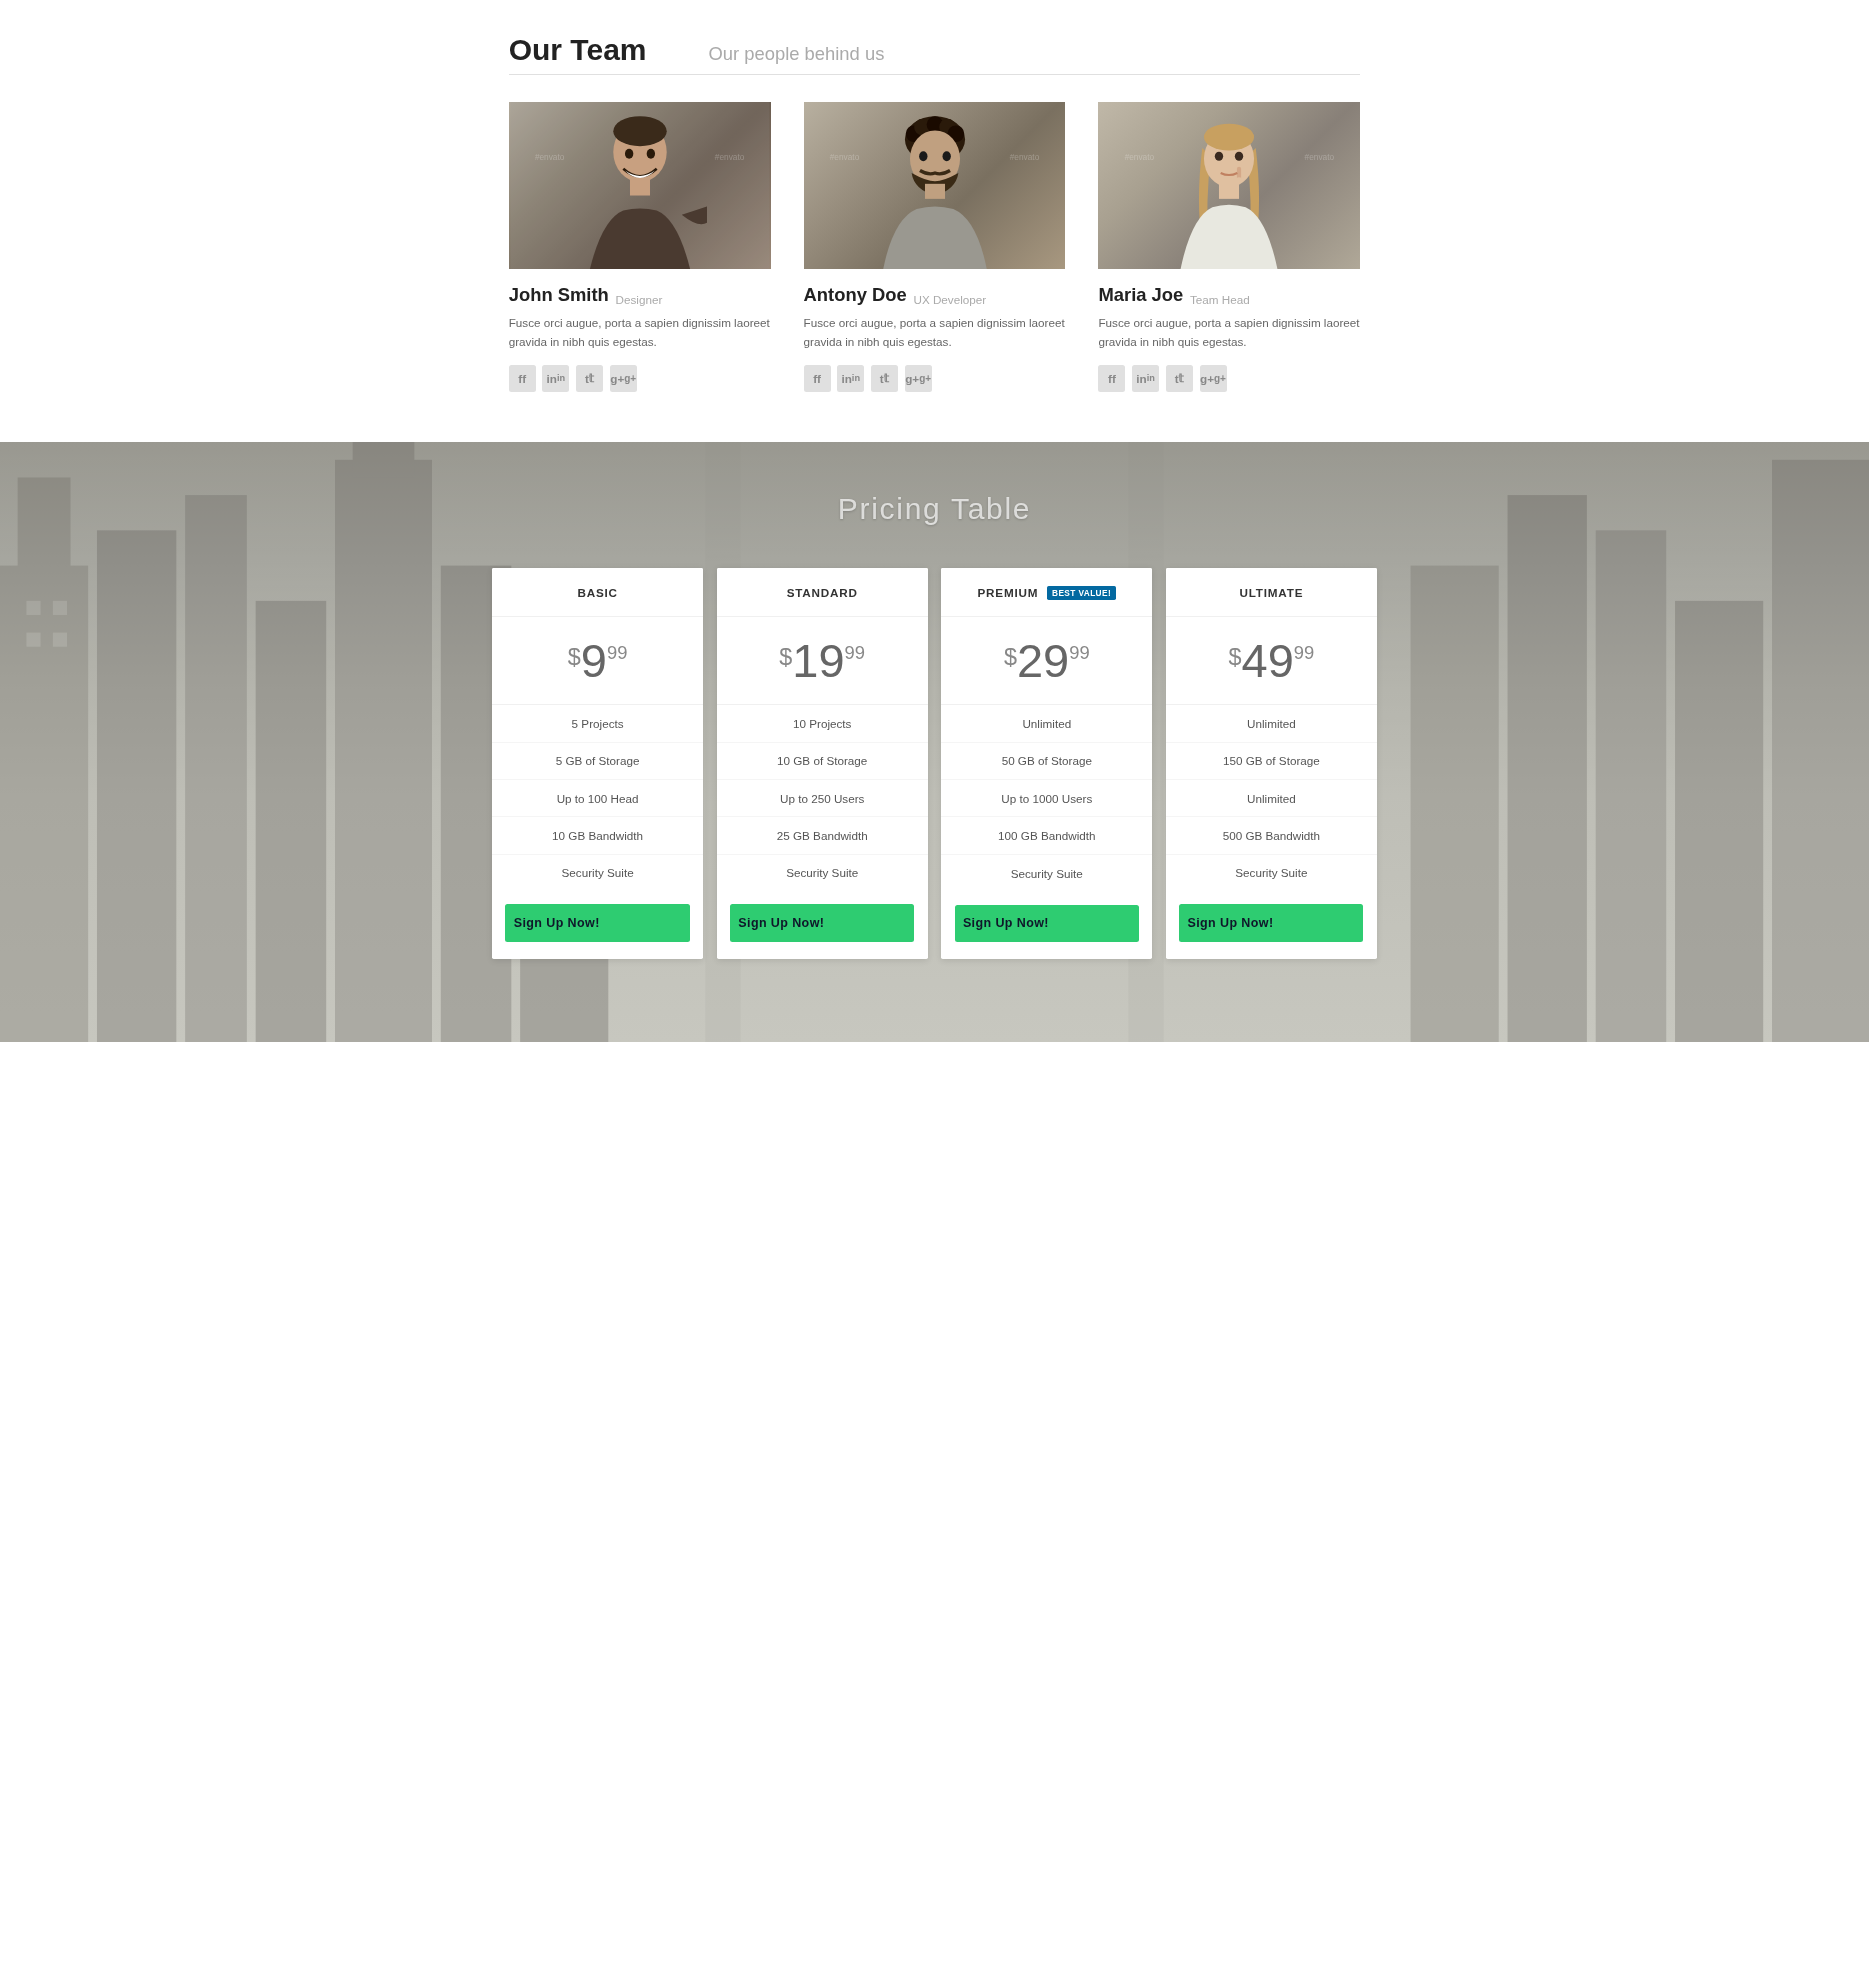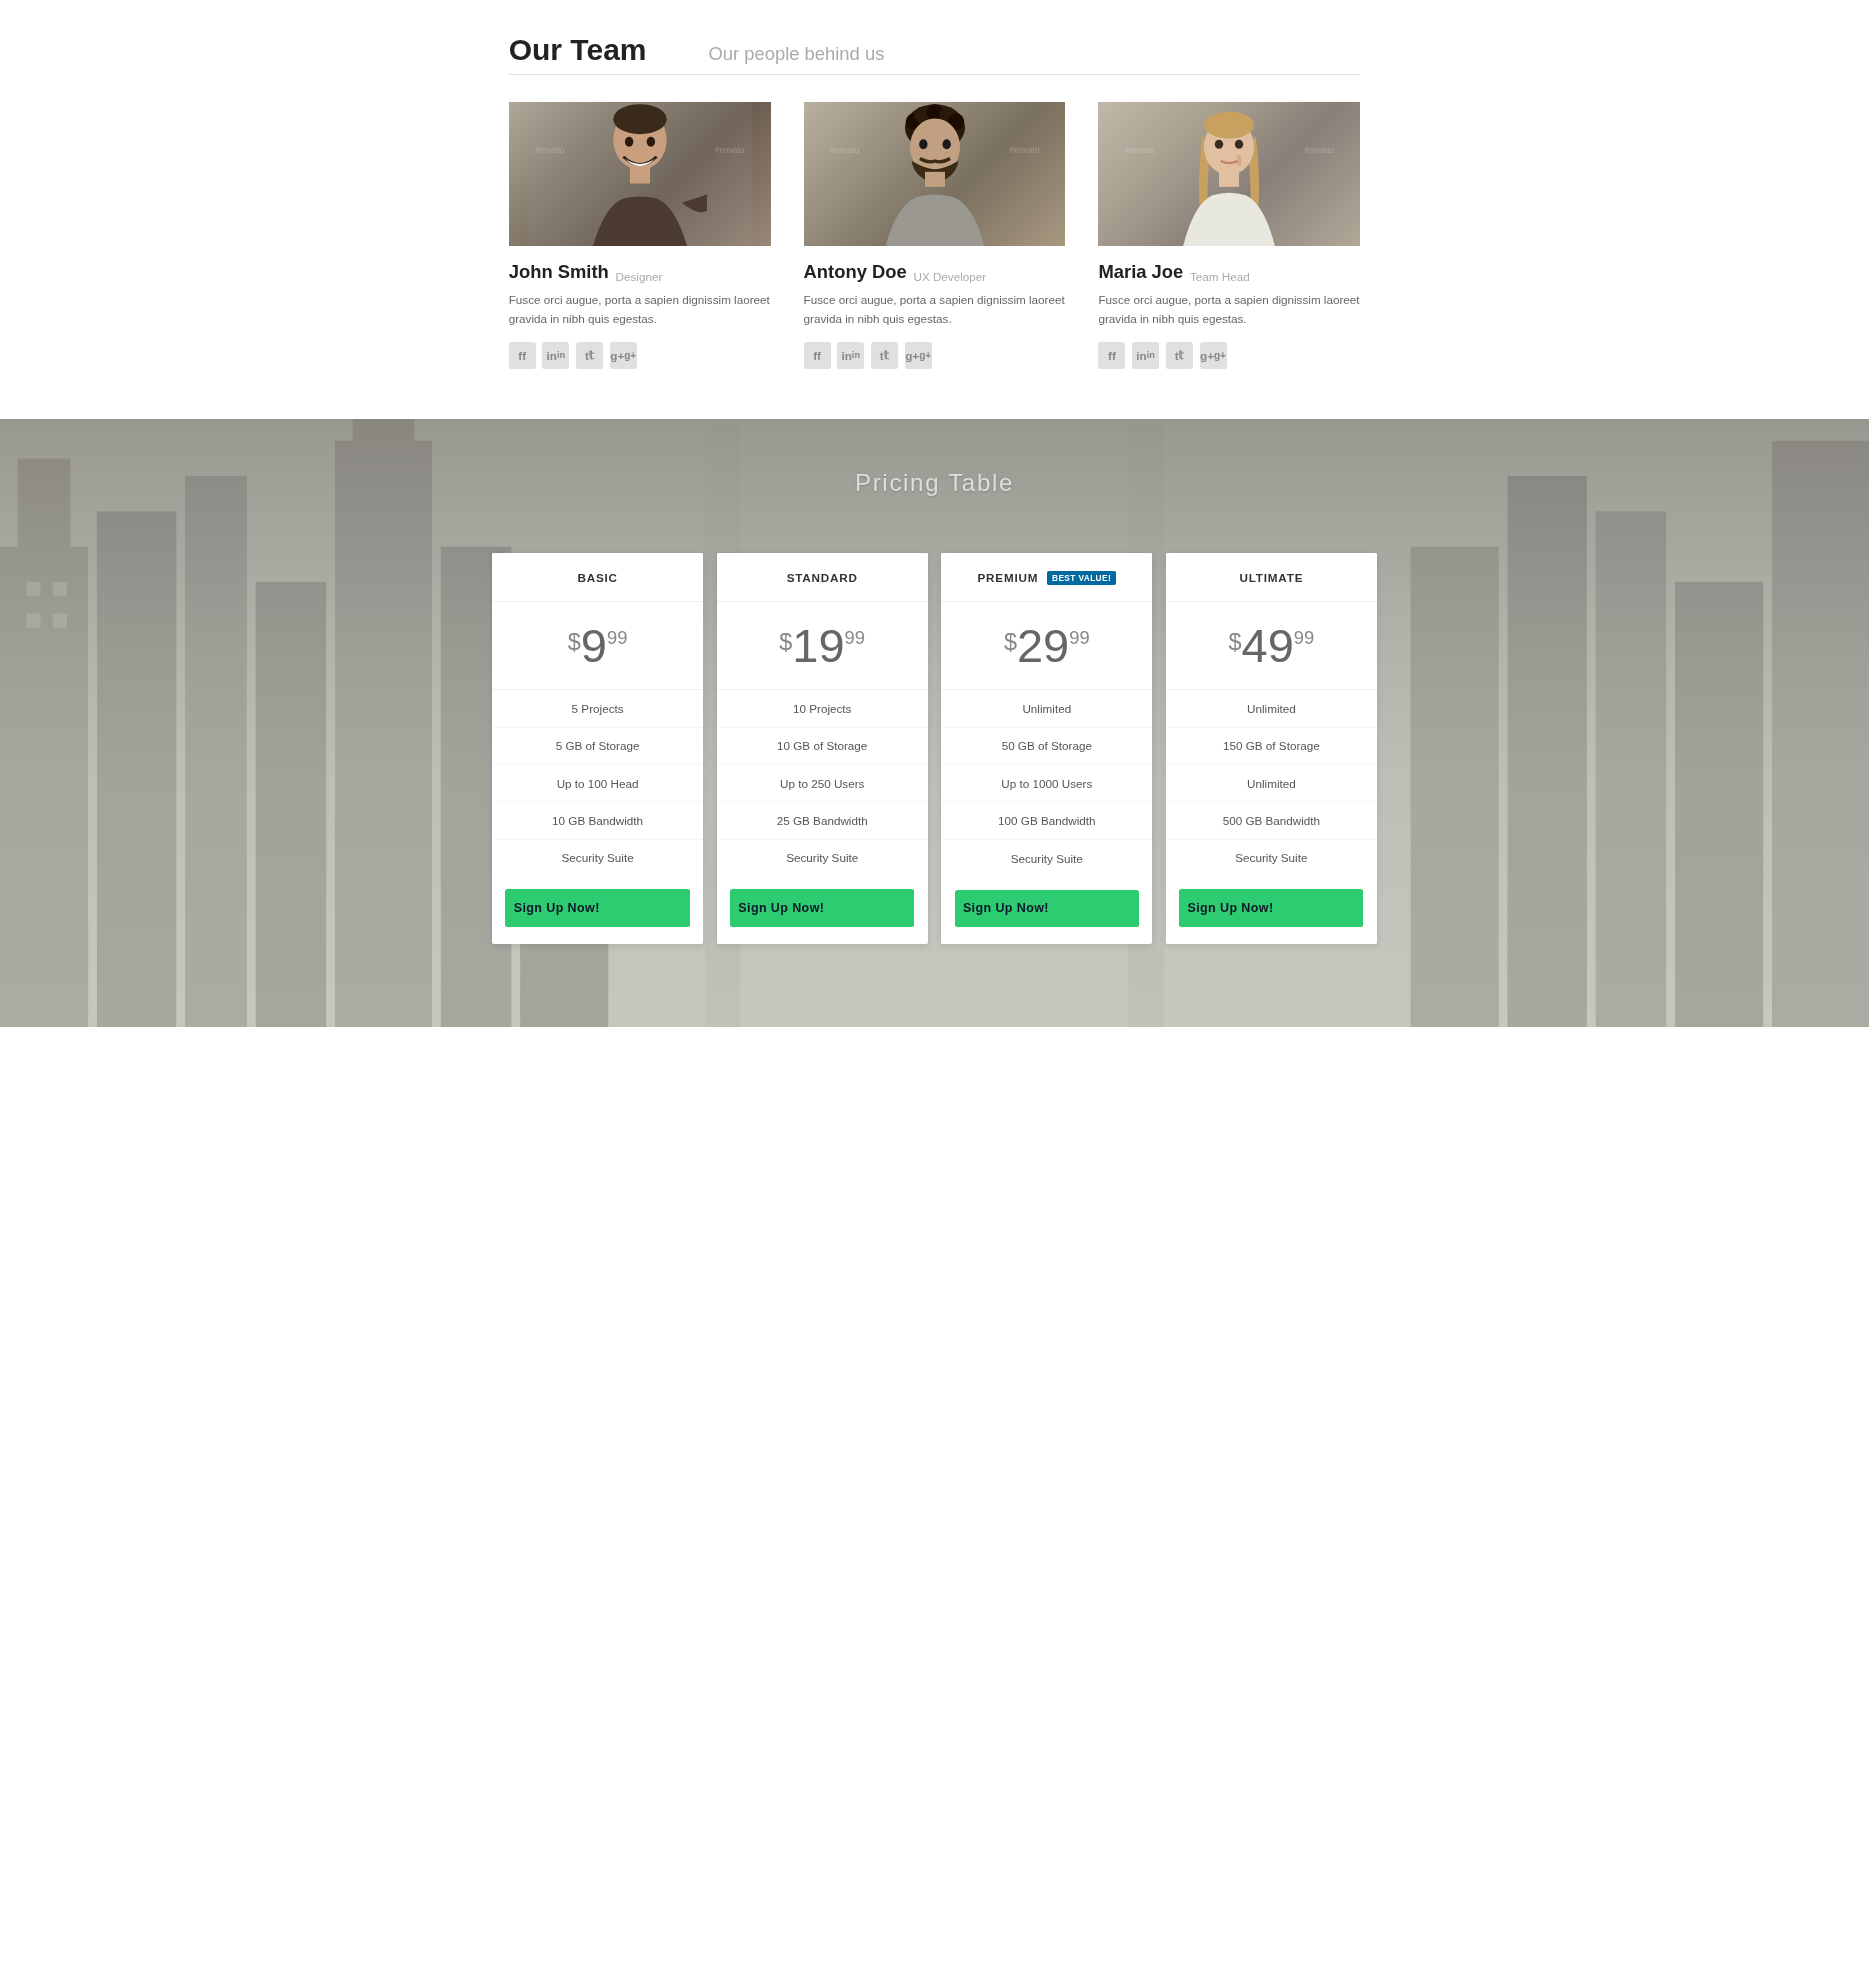--- a/index.html
+++ b/index.html
@@ -34,21 +34,21 @@
       margin-bottom: 27px;
     }
     .team-grid {
       display: grid;
       grid-template-columns: repeat(3, 1fr);
       gap: 33px;
     }
     .team-member {}
     .team-photo {
       width: 100%;
-      height: 144px;
+      height: 167px;
       background: #c8c8c8;
       margin-bottom: 15px;
       overflow: hidden;
       position: relative;
     }
     
     .photo-john {
       background: linear-gradient(135deg, #b0a89a 0%, #8a8070 30%, #6a5c50 60%, #9a8878 100%);
     }
     .photo-antony {
@@ -119,25 +119,25 @@
       top: 0; left: 0; right: 0; bottom: 0;
       background:
         linear-gradient(to bottom, #8a8880 0%, #a0a09a 20%, #b8b8b0 40%, #c8c8c0 60%, #d0d0c8 100%);
       z-index: 0;
     }
 
     .pricing-title {
       position: relative;
       z-index: 1;
       text-align: center;
-      font-size: 24px;
+      font-size: 30px;
       font-weight: 300;
       color: rgba(255,255,255,0.7);
       letter-spacing: 1.7px;
-      margin-bottom: 56px;
+      margin-bottom: 42px;
       text-shadow: 0 0.8px 2.5px rgba(0,0,0,0.2);
     }
     .pricing-grid {
       position: relative;
       z-index: 1;
       max-width: 885px;
       margin: 16px auto;
       display: grid;
       grid-template-columns: repeat(4, 1fr);
       gap: 13.4px;

